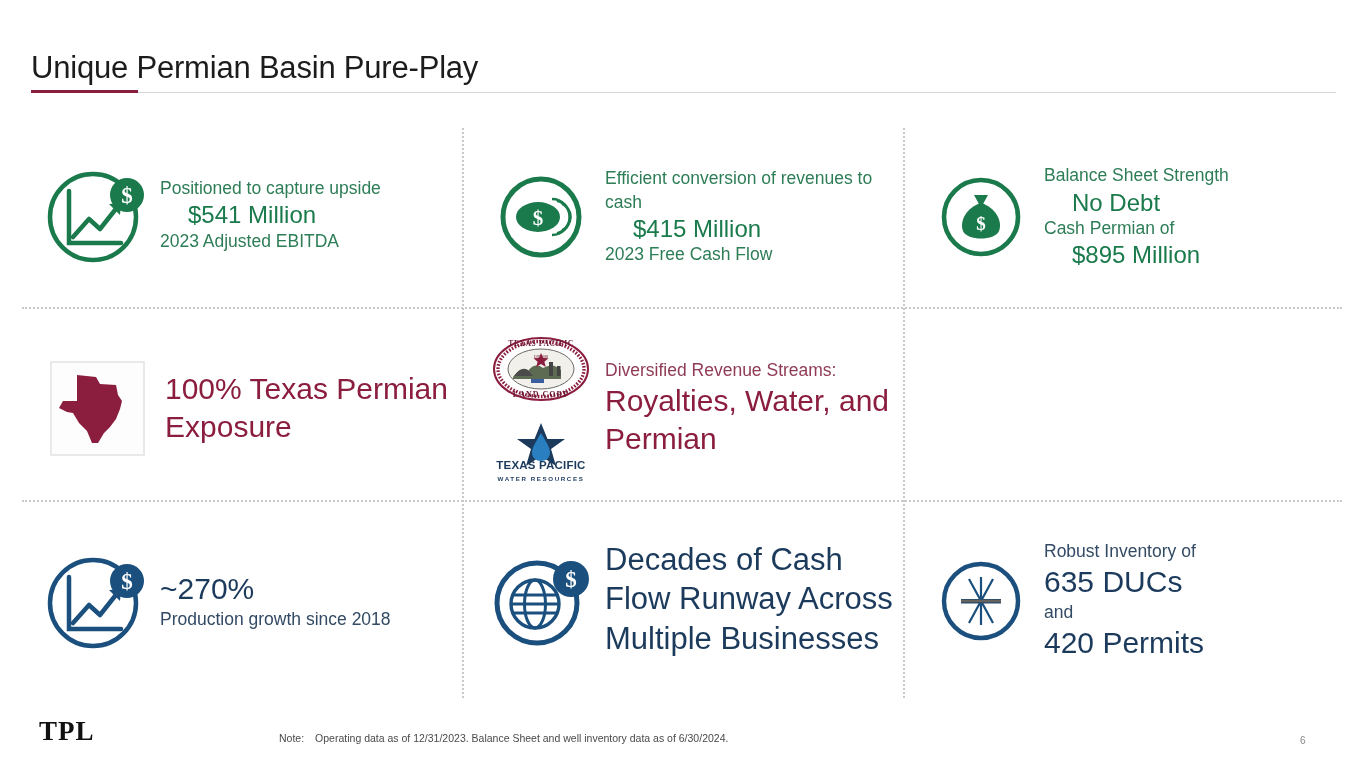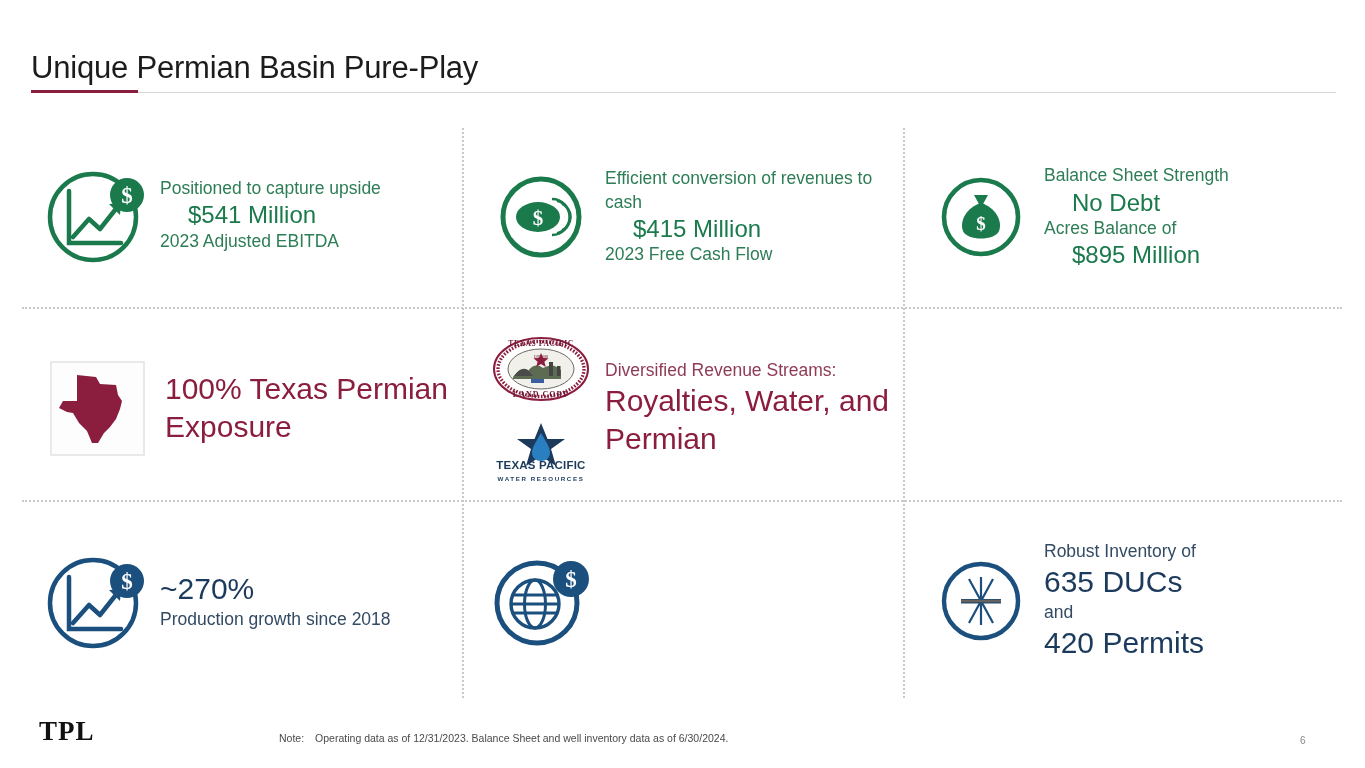--- a/index.html
+++ b/index.html
@@ -150,21 +150,21 @@
         <svg width="88" height="88" viewBox="0 0 88 88">
           <circle cx="44" cy="44" r="37" fill="none" stroke="#1a7a4c" stroke-width="4.6"></circle>
           <path d="M37 22 L51 22 L46 31 L42 31 Z" fill="#1a7a4c"></path>
           <path d="M44 30 C30 34 22 48 26 58 C30 68 58 68 62 58 C66 48 58 34 44 30 Z" fill="#1a7a4c"></path>
           <text x="44" y="57" font-family="Liberation Serif, serif" font-size="19" font-weight="700" fill="#ffffff" text-anchor="middle">$</text>
         </svg>
       </div>
       <div class="txt">
         <div class="lbl">Balance Sheet Strength</div>
         <div class="big">No Debt</div>
-        <div class="lbl">Acres Balance of</div>
+        <div class="lbl">Cash Permian of</div>
         <div class="big">$895 Million</div>
       </div>
     </div>
 
     <div class="cell c-r2c1 maroon">
       <div class="icon-wrap" style="width:135px;">
         <svg width="95" height="95" viewBox="0 0 95 95">
           <rect x="1" y="1" width="93" height="93" fill="#fdfdfd" stroke="#e2e2e2" stroke-width="1.5"></rect>
           <path d="M27 14 L27 40 L13 40 L9 47 L17 51 L23 52 L29 62 L37 70 L42 82 L48 82 L54 72 L60 66 L66 58 L70 48 L72 40 L68 34 L66 24 L50 23 L46 16 Z" fill="#8b1d3f"></path>
         </svg>
@@ -227,20 +227,23 @@
       <div class="icon-wrap" style="width:128px;">
         <svg width="104" height="104" viewBox="0 0 104 104">
           <circle cx="48" cy="56" r="40" fill="none" stroke="#1b4f7e" stroke-width="5"></circle>
           <circle cx="46" cy="57" r="24" fill="none" stroke="#1b4f7e" stroke-width="3.4"></circle>
           <ellipse cx="46" cy="57" rx="10.5" ry="24" fill="none" stroke="#1b4f7e" stroke-width="3"></ellipse>
           <path d="M24 48 H68 M24 66 H68 M22 57 H70" stroke="#1b4f7e" stroke-width="3" fill="none"></path>
           <circle cx="82" cy="32" r="18" fill="#1b4f7e"></circle>
           <text x="82" y="40" font-family="Liberation Serif, serif" font-size="23" font-weight="700" fill="#ffffff" text-anchor="middle">$</text>
         </svg>
       </div>
+      <div class="txt">
+        <div class="big-xl" style="font-size:31px;">Decades of Cash Flow Runway Across Multiple Businesses</div>
+      </div>
     </div>
 
     <div class="cell c-r3c3 navy">
       <div class="icon-wrap" style="width:126px;">
         <svg width="92" height="92" viewBox="0 0 92 92">
           <circle cx="46" cy="46" r="37" fill="none" stroke="#1b4f7e" stroke-width="4.4"></circle>
           <path d="M46 22 V70 M34 24 L58 68 M58 24 L34 68" stroke="#1b4f7e" stroke-width="2.2" fill="none"></path>
           <rect x="26" y="44" width="40" height="4.5" fill="#2f4f6b"></rect>
           <path d="M26 46 H66" stroke="#7a6a5a" stroke-width="1.4"></path>
         </svg>

